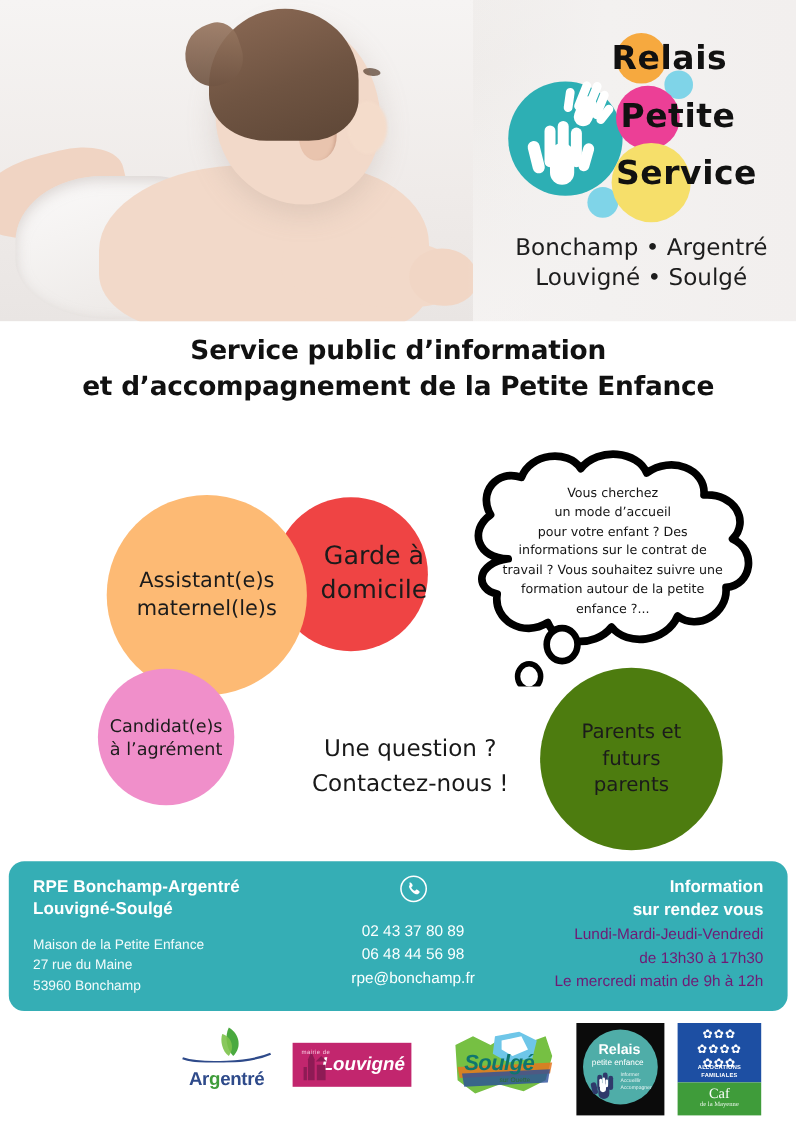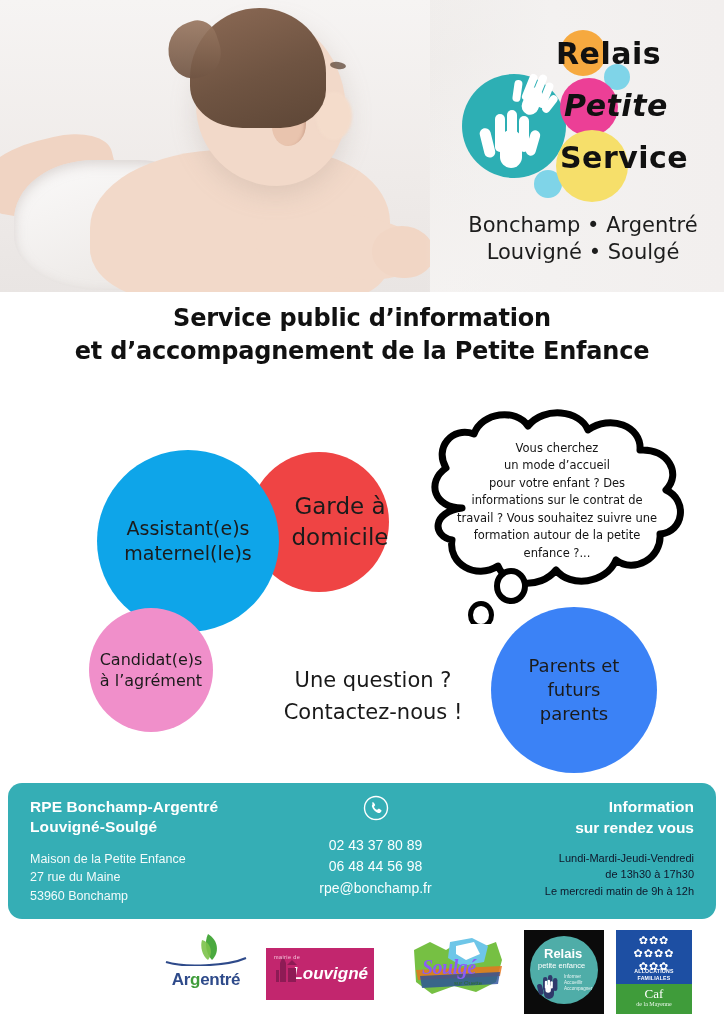--- a/index.html
+++ b/index.html
@@ -87,21 +87,21 @@
   .blob-pink   { left:108px; top:56px;  width:58px;  height:58px;  background:#ec3f96; }
   .blob-yellow { left:104px; top:108px; width:72px;  height:72px;  background:#f6df6a; }
   .blob-sky1   { left:152px; top:42px;  width:26px;  height:26px;  background:#7fd4e8; }
   .blob-sky2   { left:82px;  top:148px; width:28px;  height:28px;  background:#7fd4e8; }
   .hand-big, .hand-small { position:absolute; }
   .logo-word {
     position:absolute; color:#111; font-weight:700; letter-spacing:.5px;
     font-family:"DejaVu Sans", sans-serif;
   }
   .w-relais  { left:104px; top:14px;  font-size:30px; }
-  .w-petite  { left:112px; top:66px;  font-size:30px;font-style:italic; }
+  .w-petite  { left:112px; top:66px;  font-size:30px; }
   .w-enfance { left:108px; top:118px; font-size:30px; }
 
   .logo-towns{
     position:absolute; left:450px; top:212px; width:266px;
     text-align:center; color:#1d1d1d; font-size:21px; line-height:1.28;
     font-family:"DejaVu Sans", sans-serif; font-weight:400;
   }
 
   
   .headline{
@@ -112,34 +112,34 @@
 
   
   .bubble{
     position:absolute; border-radius:50%;
     display:flex; align-items:center; justify-content:center;
     text-align:center; color:#1b1b1b; line-height:1.34;
     font-family:"DejaVu Sans", sans-serif;
   }
   .c-teal{
     left:97px; top:450px; width:182px; height:182px;
-    background:#0ea5e9; font-size:19px; z-index:3;
+    background:#fdba74; font-size:19px; z-index:3;
   }
   .c-yellow{
     left:249px; top:452px; width:140px; height:140px;
     background:#ef4444; font-size:23px; z-index:2;
   }
   .c-yellow span{ padding-left:42px; }
   .c-pink{
     left:89px; top:608px; width:124px; height:124px;
     background:#f08fca; font-size:16px; z-index:3;
   }
   .c-orange{
     left:491px; top:607px; width:166px; height:166px;
-    background:#3b82f6; font-size:18px; z-index:2;
+    background:#4d7c0f; font-size:18px; z-index:2;
   }
 
   
   .cloud-wrap{ position:absolute; left:404px; top:404px; width:302px; height:220px; }
   .cloud-text{
     position:absolute; left:30px; top:36px; width:246px;
     text-align:center; font-size:11.5px; line-height:1.52; color:#141414;
     font-family:"DejaVu Sans", sans-serif;
   }
 
@@ -156,50 +156,50 @@
     background:#35aeb5; border-radius:14px; color:#ffffff;
   }
   .f-left{ position:absolute; left:22px; top:14px; width:260px; }
   .f-title{ font-size:15.5px; font-weight:700; line-height:1.32; letter-spacing:.1px; }
   .f-addr{ margin-top:12px; font-size:12.5px; line-height:1.48; color:#f2fbfb; }
   .f-mid{ position:absolute; left:280px; top:12px; width:175px; text-align:center; }
   .phone-icon{ display:inline-block; }
   .f-nums{ margin-top:10px; font-size:14px; line-height:1.52; color:#fbffff; }
   .f-right{ position:absolute; right:22px; top:14px; width:270px; text-align:right; }
   .f-rtitle{ font-size:15.5px; font-weight:700; line-height:1.34; }
-  .f-hours{ margin-top:11px; font-size:11px; line-height:1.5; color:#0f172a; }
+  .f-hours{ font-size:14px; line-height:1.5; color:#701a75; }
 
   
   .partners{
     position:absolute; left:0; top:924px; width:724px; height:98px;
   }
   .plogo{ position:absolute; }
 
   .bonchamp{ left:30px; top:12px; width:118px; text-align:center; }
   .bonchamp .bc-mark{ height:26px; position:relative; }
   .bonchamp .bc-name{ font-size:14px; font-weight:700; color:#2b3a57; letter-spacing:.4px; }
   .bonchamp .bc-name .g{ color:#3aa935; }
   .bonchamp .bc-sub{ font-size:6.5px; color:#7b8aa0; letter-spacing:1.6px; margin-top:2px; }
 
   .argentre{ left:158px; top:8px; width:96px; text-align:center; }
   .argentre .ar-name{ font-size:17px; font-weight:700; color:#2e4a8a; letter-spacing:-.3px; }
   .argentre .ar-name .gg{ color:#3f9c3a; }
 
   .louvigne{
-    left:266px; top:24px; width:108px; height:52px; background:#c2266e;
+    left:266px; top:24px; width:108px; height:40px; background:#c2266e;
     display:flex; align-items:center; justify-content:flex-end; padding-right:6px;
     box-sizing:border-box;
   }
   .louvigne .lv-small{ position:absolute; left:8px; top:6px; font-size:5.5px; color:#f7c6dd; letter-spacing:.4px;}
   .louvigne .lv-name{ font-size:17px; font-weight:700; color:#ffffff; font-style:italic; }
 
   .soulge{ left:410px; top:12px; width:98px; height:62px; }
   .soulge .sg-name{
     position:absolute; left:12px; top:20px; font-size:20px; font-weight:700;
-    color:#8b5cf6; font-style:italic; letter-spacing:-.5px;font-family:Liberation Serif, serif;
+    color:#0f766e; font-style:italic; letter-spacing:-.5px;
   }
   .soulge .sg-sub{ position:absolute; left:44px; top:44px; font-size:6px; color:#2b6e2b; }
 
   .relaislogo{ left:524px; top:6px; width:80px; height:84px; background:#0b0b0b; }
   .relaislogo .rl-circle{
     position:absolute; left:6px; top:6px; width:68px; height:68px; border-radius:50%;
     background:#4fada8;
   }
   .relaislogo .rl-t1{ position:absolute; left:20px; top:16px; font-size:13px; font-weight:700; color:#fff; }
   .relaislogo .rl-t2{ position:absolute; left:14px; top:31px; font-size:7.5px; font-weight:400; color:#fff; }

